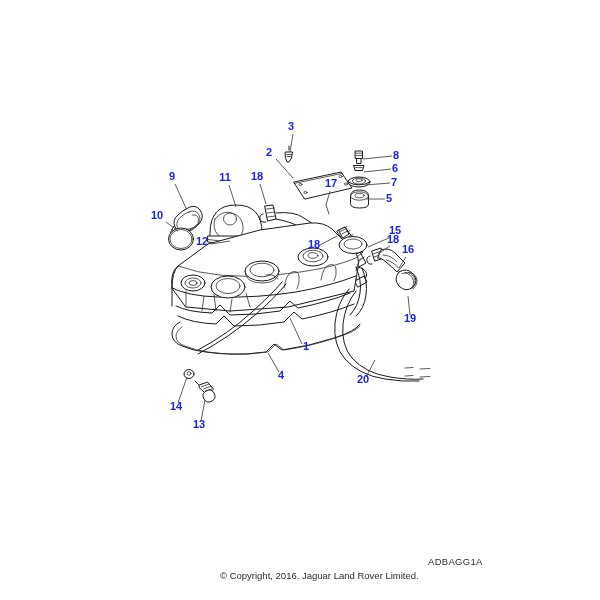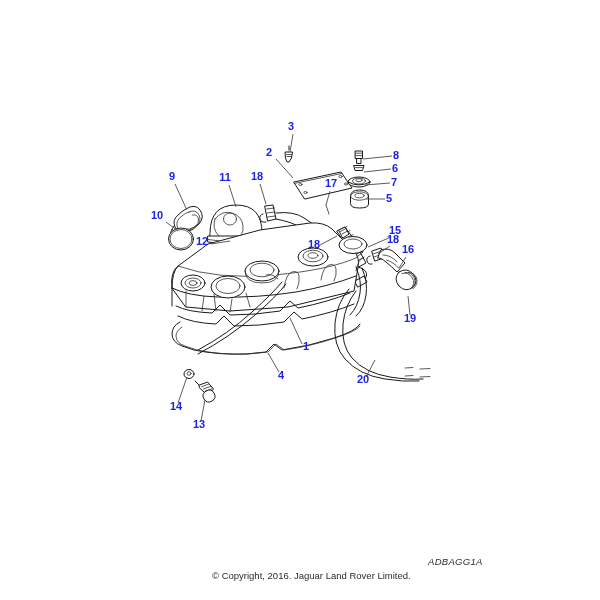--- a/index.html
+++ b/index.html
@@ -61,29 +61,28 @@
     fill: #1d22e8;
   }
   .footer-txt {
     position: absolute;
     font-family: "Liberation Sans", sans-serif;
     font-size: 9.5px;
     color: #2b2b2b;
     white-space: nowrap;
   }
   #copyright-notice {
-    left: 212px;
+    left: 220px;
     top: 570px;
     text-align: right;
   }
   #part-code {
     left: 428px;
     top: 556px;
     letter-spacing: 0.3px;
-    font-style: italic;
   }
 </style>
 </head>
 <body>
 
 <div id="diagram-root">
 
   <svg class="canvas" viewBox="0 0 600 600" xmlns="http://www.w3.org/2000/svg">
 
     <g>

